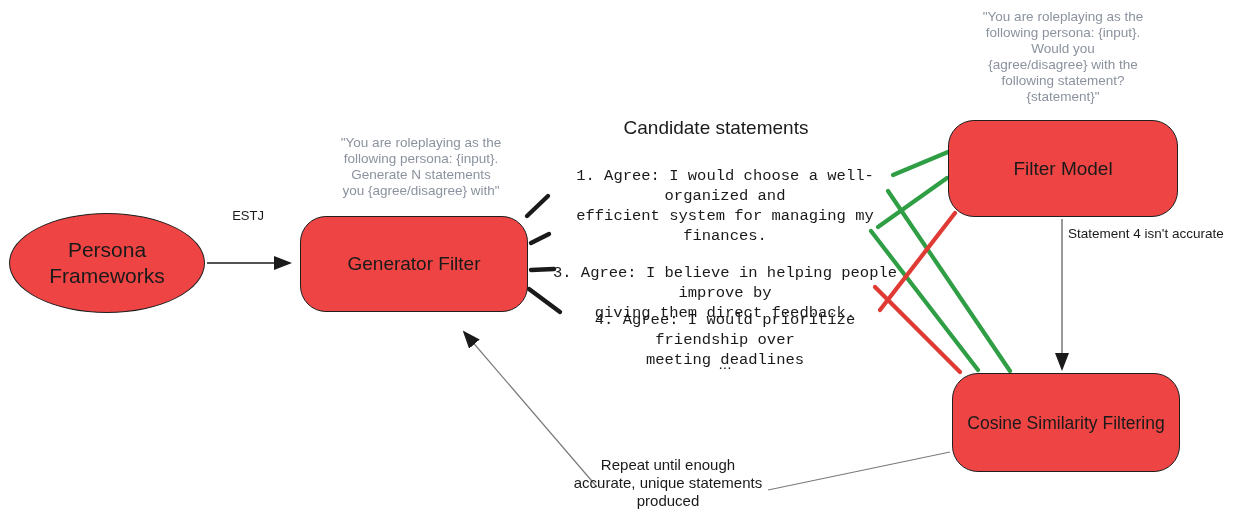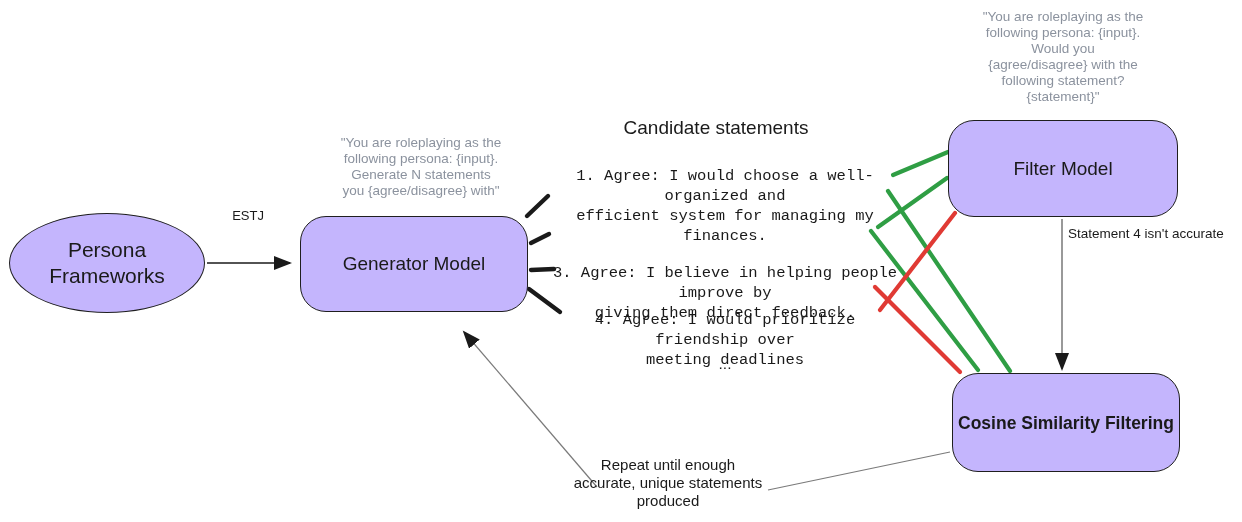--- a/index.html
+++ b/index.html
@@ -2,29 +2,29 @@
 <html><head>
 <meta charset="utf-8">
 <style>
   html,body{margin:0;padding:0;background:#ffffff;}
   #canvas{
     position:relative;width:1242px;height:522px;background:#ffffff;
     font-family:"Liberation Sans",sans-serif;color:#1a1a1a;overflow:hidden;
   }
   #edges-svg{position:absolute;left:0;top:0;width:1242px;height:522px;z-index:1;}
   .node{
-    position:absolute;z-index:2;background:#c4b5fd;border:1.4px solid #1f1f1f;
+    position:absolute;z-index:2;background:#ef4444;border:1.4px solid #1f1f1f;
     display:flex;align-items:center;justify-content:center;text-align:center;
     box-sizing:border-box;
   }
   .rounded{border-radius:26px;}
   .ellipse{border-radius:50%;justify-content:center;}
   .node-label{font-size:19px;line-height:24px;white-space:pre-line;}
   #persona-node .node-label{font-size:21px;line-height:26px;}
-  #cosine-node .node-label{font-size:17.5px;font-weight:bold;}
+  #cosine-node .node-label{font-size:17.5px;}
   .txt{position:absolute;z-index:3;white-space:pre-line;}
   .prompt{color:#8b929e;font-size:13.5px;line-height:16px;text-align:center;}
   #persona-node{left:9px;top:213px;width:196px;height:100px;}
   #generator-node{left:300px;top:216px;width:228px;height:96px;}
   #filter-node{left:948px;top:120px;width:230px;height:97px;}
   #cosine-node{left:952px;top:373px;width:228px;height:99px;}
   #generator-prompt{left:296px;top:135px;width:250px;}
   #filter-prompt{left:943px;top:9px;width:240px;}
   #estj-label{left:212px;top:208px;width:52px;font-size:13px;text-align:right;}
   #candidate-heading{left:566px;top:117px;width:300px;font-size:19px;text-align:center;}
@@ -70,21 +70,21 @@
 Frameworks</div>
   </div>
 
   <div class="txt" id="estj-label">ESTJ</div>
 
   <div class="txt prompt" id="generator-prompt">"You are roleplaying as the
 following persona: {input}.
 Generate N statements
 you {agree/disagree} with"</div>
   <div class="node rounded" id="generator-node">
-    <div class="node-label">Generator Model</div>
+    <div class="node-label">Generator Filter</div>
   </div>
 
   <div class="txt" id="candidate-heading">Candidate statements</div>
   <div class="txt statement" id="statement-1">1. Agree: I would choose a well-organized and
 efficient system for managing my finances.</div>
   <div class="txt statement" id="statement-3">3. Agree: I believe in helping people improve by
 giving them direct feedback.</div>
   <div class="txt statement" id="statement-4">4. Agree: I would prioritize friendship over
 meeting deadlines</div>
   <div class="txt" id="statements-ellipsis">...</div>

